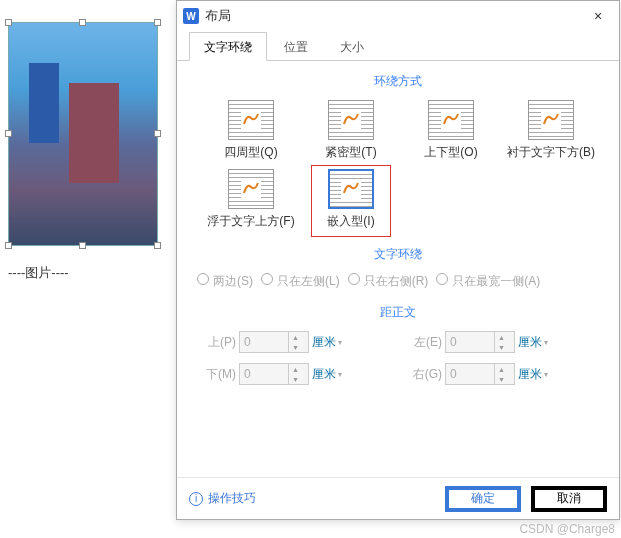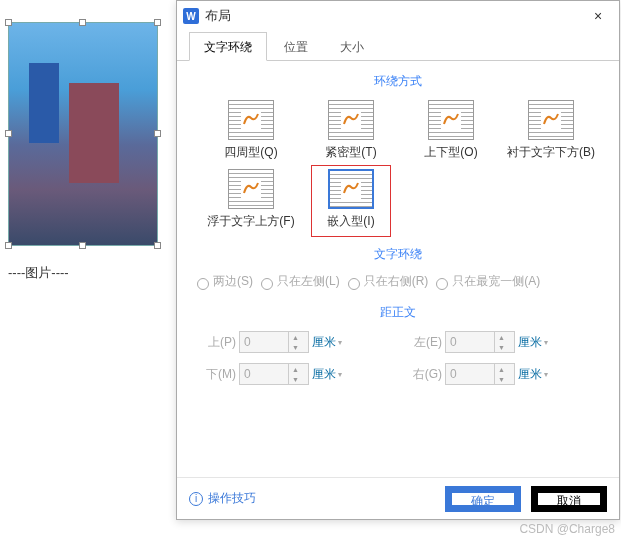--- a/index.html
+++ b/index.html
@@ -28,36 +28,36 @@
 .group-line { flex: 1; height: 1px; background: #ccc; margin-left: 6px; }
 .wrap-grid { display: flex; flex-wrap: wrap; gap: 0; padding-left: 8px; margin-bottom: 8px; }
 .wrap-item { width: 100px; display: flex; flex-direction: column; align-items: center; margin-bottom: 8px; cursor: pointer; }
 .wrap-icon { width: 46px; height: 40px; border: 1px solid #999; background: repeating-linear-gradient(#fff, #fff 3px, #aaa 3px, #aaa 4px); margin-bottom: 4px; display: flex; align-items: center; justify-content: center; }
 .wrap-icon svg { background: #fff; }
 .wrap-item.selected { position: relative; }
 .wrap-item.selected::before { content:""; position:absolute; left:10px; top:-4px; width:78px; height:70px; border:1px solid #d33; }
 .wrap-item.selected .wrap-icon { border: 2px solid #3a78d8; }
 .wrap-label { font-size: 12px; color: #333; white-space: nowrap; }
 .radio-row { display: flex; gap: 8px; padding: 0 4px 14px; color: #aaa; }
-.radio-item { display: flex; align-items: flex-end; gap: 4px; font-size: 12px; }
+.radio-item { display: flex; align-items: flex-start; gap: 4px; font-size: 12px; }
 .radio-circle { width: 12px; height: 12px; border: 1px solid #aaa; border-radius: 50%; }
 .dist-grid { display: grid; grid-template-columns: 40px 70px 36px 60px 40px 70px 36px; row-gap: 10px; align-items: center; padding-left: 6px; }
 .dist-label { color: #aaa; font-size: 12px; text-align: right; padding-right: 3px; }
 .spinner { display: flex; height: 22px; border: 1px solid #ccc; background: #f5f5f5; }
 .spinner input { width: 48px; border: none; padding: 0 4px; font-size: 12px; color: #aaa; background: transparent; outline: none; }
 .spin-btns { width: 14px; display: flex; flex-direction: column; border-left: 1px solid #ccc; }
 .spin-btns div { flex: 1; font-size: 7px; display: flex; align-items: center; justify-content: center; color: #999; }
 .unit { font-size: 12px; color: #0369a1; display: flex; align-items: center; padding-left: 3px; }
 .unit::after { content: "▾"; font-size: 8px; margin-left: 2px; color: #aaa; }
 .spacer { }
 .footer { position: absolute; left: 0; right: 0; bottom: 0; height: 42px; display: flex; align-items: center; padding: 0 12px; border-top: 1px solid #e5e5e5; }
 .tip-icon { width: 14px; height: 14px; border: 1px solid #3a78d8; border-radius: 50%; color: #3a78d8; font-size: 10px; display: flex; align-items: center; justify-content: center; margin-right: 5px; }
 .tip-link { color: #3a78d8; font-size: 12px; cursor: pointer; }
 .footer-btns { margin-left: auto; display: flex; gap: 10px; }
-.btn { min-width: 76px; height: 26px; border: 7px solid #000000; background: #fff; font-size: 12px; cursor: pointer; }
+.btn { min-width: 76px; height: 26px; border: 4px solid #000000; background: #fff; font-size: 12px; cursor: pointer; }
 .btn.primary { border-color: #3a78d8; color: #3a78d8; }
 .watermark { position: absolute; right: 6px; bottom: 2px; color: #bbb; font-size: 12px; }
 .disabled { color: #aaa; }
 </style>
 </head>
 <body>
 
 <div class="image-area">
   <div class="img-frame">
     <div class="img-content"></div>

